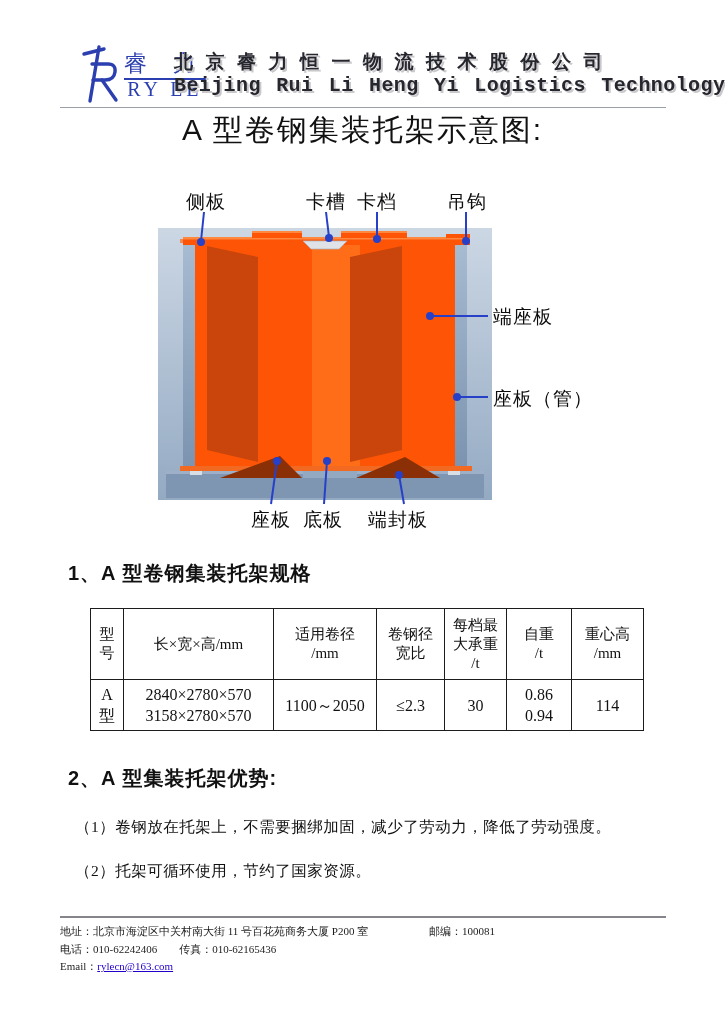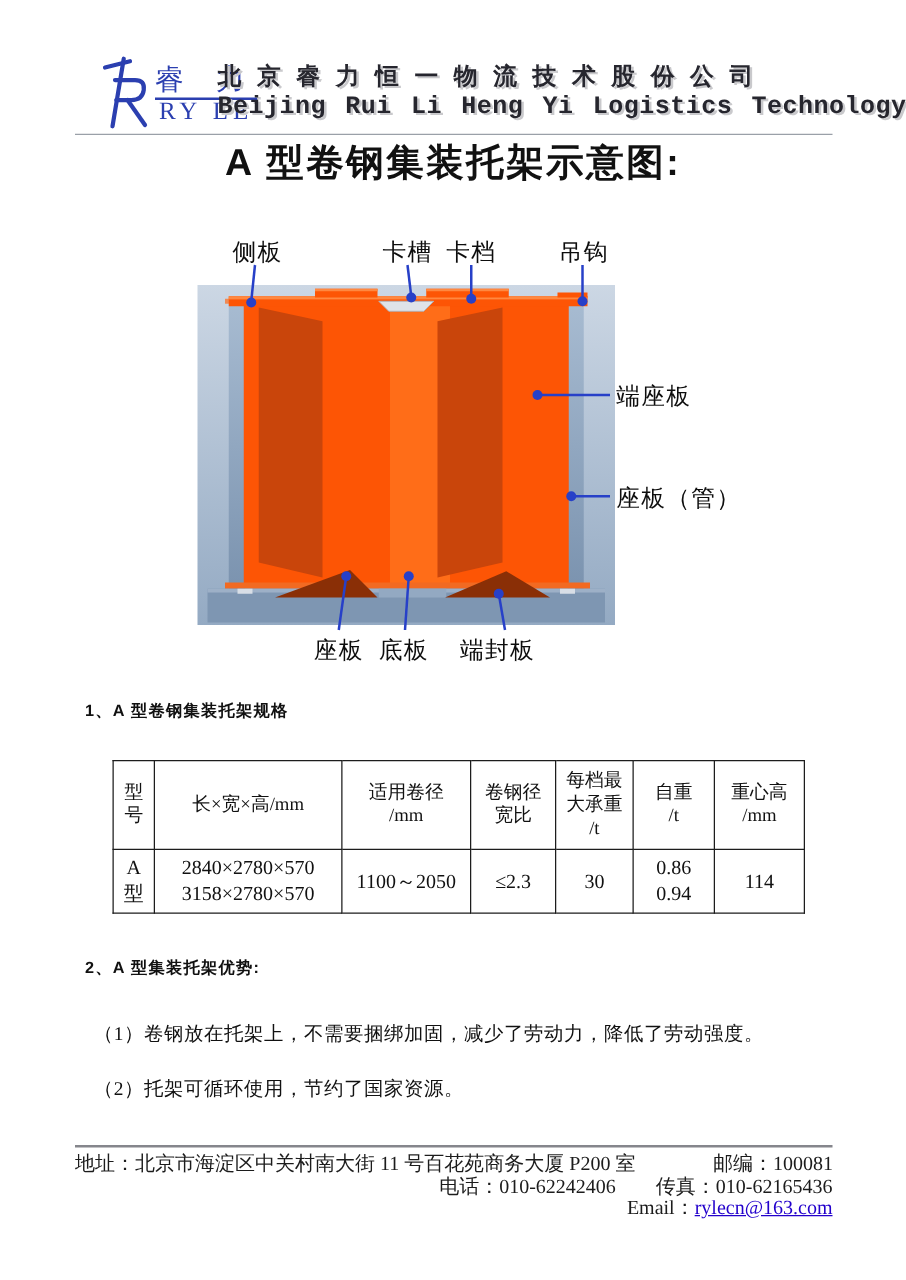--- a/index.html
+++ b/index.html
@@ -38,44 +38,44 @@
   }
   .company-en{
     font-family:"Liberation Mono","DejaVu Sans Mono",monospace;
     font-size:20px;font-weight:bold;color:#26262e;letter-spacing:0.4px;word-spacing:3px;
     text-shadow:2px 2px 0 #c9c9cc;white-space:nowrap;line-height:20px;margin-top:2px;
   }
 
   
   .doc-title{position:absolute;left:0;top:110px;width:725px;text-align:center;
     font-family:"Liberation Sans","DejaVu Sans",sans-serif;
-    font-size:30px;font-weight:bold;letter-spacing:2px;}
+    font-size:30px;font-weight:normal;letter-spacing:2px;}
 
   
   .diagram{position:absolute;left:0;top:0;width:664px;height:560px;}
   .dlabel{position:absolute;font-size:19px;color:#0d0d0d;white-space:nowrap;letter-spacing:1px;}
 
   
   .sec-heading{position:absolute;left:68px;
     font-family:"Liberation Sans","DejaVu Sans",sans-serif;
-    font-size:13px;font-weight:bold;letter-spacing:1px;}
+    font-size:20px;font-weight:bold;letter-spacing:1px;}
   .para{position:absolute;left:75px;width:580px;font-size:15.5px;letter-spacing:0.5px;}
 
   
   .spec-table{position:absolute;left:90px;top:608px;border-collapse:collapse;table-layout:fixed;}
   .spec-table th,.spec-table td{
     border:1.6px solid #1c1c1c;text-align:center;vertical-align:middle;
     white-space:pre-line;padding:2px 1px;font-weight:normal;
   }
   .spec-table th{font-size:15px;height:66px;line-height:19px;}
   .spec-table td{font-size:16px;height:46px;line-height:21px;}
 
   
   .footer{position:absolute;left:60px;top:916px;width:606px;border-top:2px solid #85868c;padding-top:5px;}
-  .footer-line{font-size:16px;line-height:17.5px;color:#1c1c1c;white-space:nowrap;text-align:right;}
+  .footer-line{font-size:11px;line-height:17.5px;color:#1c1c1c;white-space:nowrap;}
   .footer .postcode{display:inline-block;margin-left:58px;}
   .email-link{color:var(--link-blue);text-decoration:underline;}
 </style>
 </head>
 <body>
 
 <div class="header">
   <div class="logo">
     <svg width="42" height="60" viewBox="0 0 42 60">
       <g stroke="var(--logo-blue)" stroke-width="3.4" fill="none" stroke-linecap="round">

